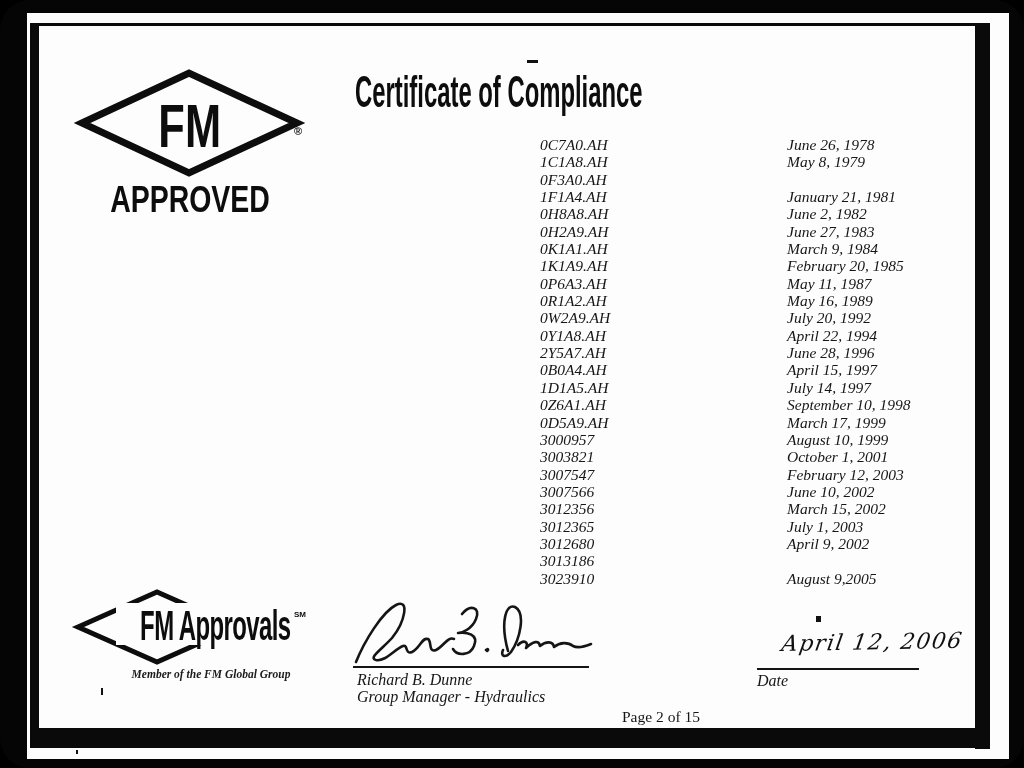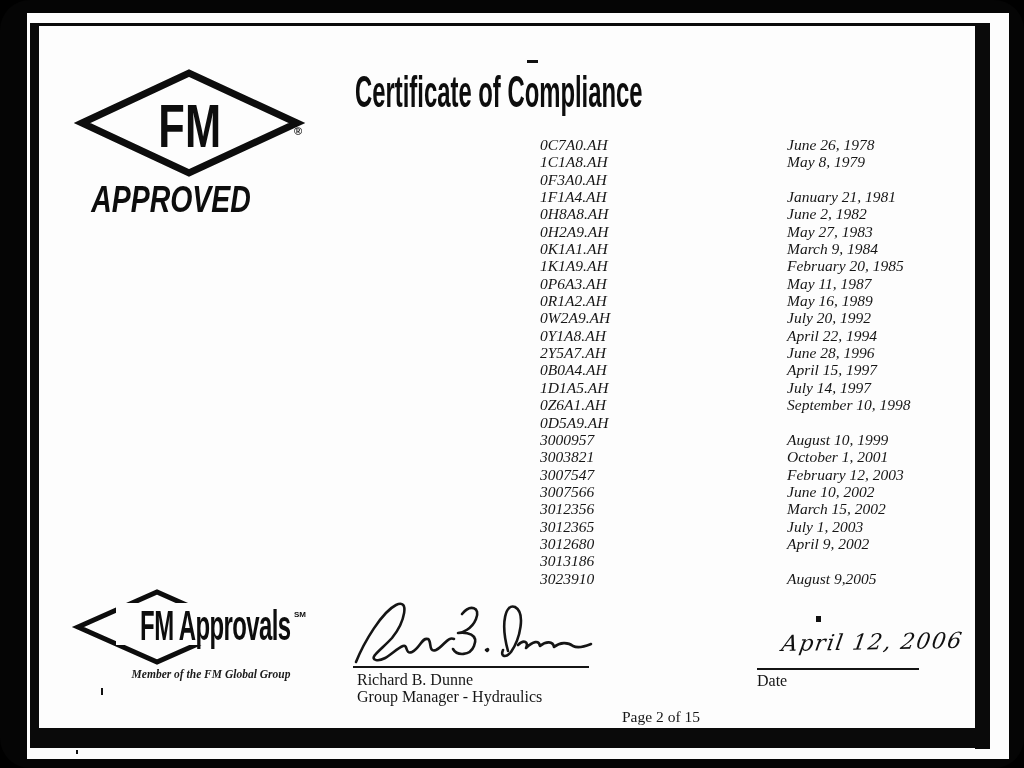--- a/index.html
+++ b/index.html
@@ -12,34 +12,34 @@
   #edge-top{left:30px;top:23px;width:960px;height:3px;}
   #edge-left{left:30px;top:23px;width:9px;height:725px;}
   #edge-right{left:975px;top:23px;width:15px;height:726px;}
   #edge-bottom{left:30px;top:728px;width:960px;height:20px;}
 
   .abs{position:absolute;}
   
   .condensed{font-family:"Liberation Sans","DejaVu Sans",sans-serif;font-weight:bold;color:#0d0d0d;
              white-space:nowrap;display:inline-block;transform-origin:left top;}
   #title{left:355px;top:66px;font-size:45px;transform:scaleX(0.53);letter-spacing:0px;}
-  #approved-wrap{left:70px;top:179px;width:240px;text-align:left;font-style:italic;}
+  #approved-wrap{left:70px;top:179px;width:240px;text-align:center;}
   #approved-wrap .condensed{font-size:36px;transform:scaleX(0.79);transform-origin:center top;}
 
   
   #cert-list{left:540px;top:136px;width:430px;font-style:italic;}
   .cert-row{display:flex;height:17.35px;font-size:15.5px;line-height:17.35px;}
   .cert-num{width:247px;}
   .cert-date{flex:1;}
 
   
   .rule{position:absolute;background:#141414;height:2px;}
   #sig-rule{left:353px;top:666px;width:236px;}
   #date-rule{left:757px;top:668px;width:162px;}
-  .sig-text{font-size:16px;line-height:17px;}
+  .sig-text{font-size:16px;line-height:17px;font-style:italic;}
   #sig-name{left:357px;top:671px;}
   #sig-title{left:357px;top:688px;}
   #date-label{left:757px;top:672px;text-align:center;}
   #hand-date{left:780px;top:631px;font-size:22px;font-style:italic;letter-spacing:1.5px;
              font-family:"DejaVu Serif","Liberation Serif",serif;color:#101010;
              transform:skewX(-10deg) rotate(-1deg);transform-origin:left bottom;white-space:nowrap;}
 
   #page-num{left:622px;top:708px;font-size:15.5px;text-align:right;}
 
   #tagline{left:70px;top:668px;width:282px;text-align:center;font-style:italic;font-size:11.5px;color:#1a1a1a;font-weight:bold;}
@@ -85,21 +85,21 @@
       <div class="cert-row">
       <span class="cert-num">1F1A4.AH</span>
       <span class="cert-date">January 21, 1981</span>
     </div>
       <div class="cert-row">
       <span class="cert-num">0H8A8.AH</span>
       <span class="cert-date">June 2, 1982</span>
     </div>
       <div class="cert-row">
       <span class="cert-num">0H2A9.AH</span>
-      <span class="cert-date">May 27, 1983</span>
+      <span class="cert-date">June 27, 1983</span>
     </div>
       <div class="cert-row">
       <span class="cert-num">0K1A1.AH</span>
       <span class="cert-date">March 9, 1984</span>
     </div>
       <div class="cert-row">
       <span class="cert-num">1K1A9.AH</span>
       <span class="cert-date">February 20, 1985</span>
     </div>
       <div class="cert-row">
@@ -129,20 +129,21 @@
       <div class="cert-row">
       <span class="cert-num">1D1A5.AH</span>
       <span class="cert-date">July 14, 1997</span>
     </div>
       <div class="cert-row">
       <span class="cert-num">0Z6A1.AH</span>
       <span class="cert-date">September 10, 1998</span>
     </div>
       <div class="cert-row">
       <span class="cert-num">0D5A9.AH</span>
+      <span class="cert-date">March 17, 1999</span>
     </div>
       <div class="cert-row">
       <span class="cert-num">3000957</span>
       <span class="cert-date">August 10, 1999</span>
     </div>
       <div class="cert-row">
       <span class="cert-num">3003821</span>
       <span class="cert-date">October 1, 2001</span>
     </div>
       <div class="cert-row">

